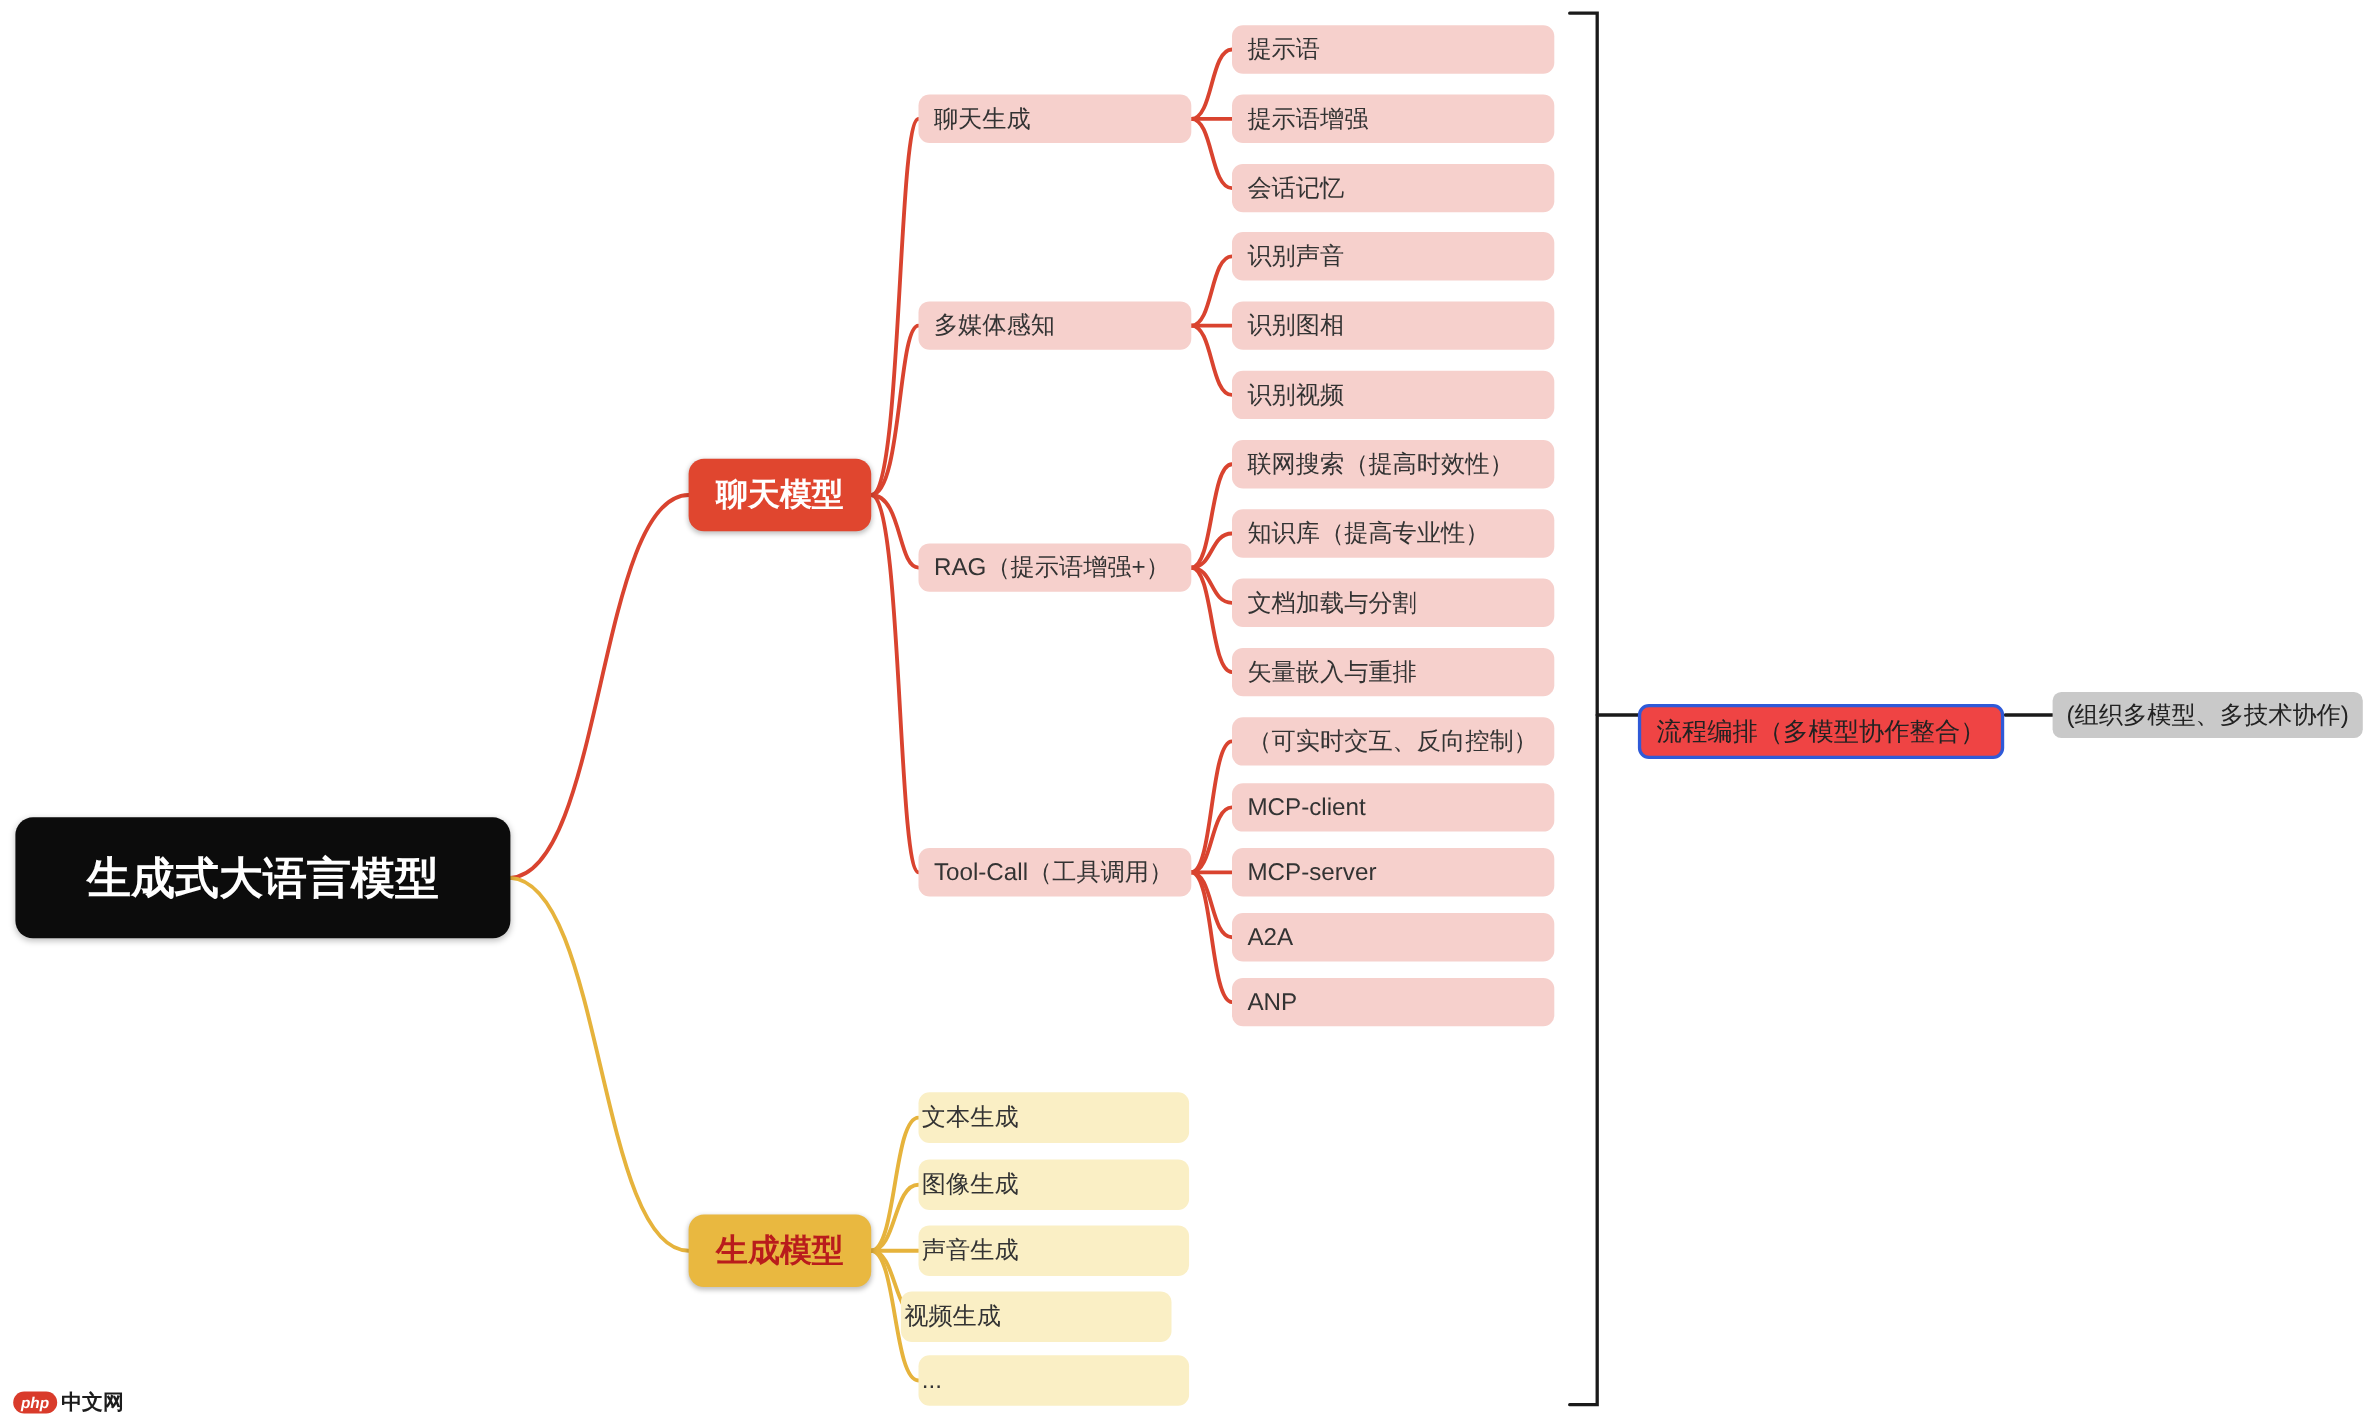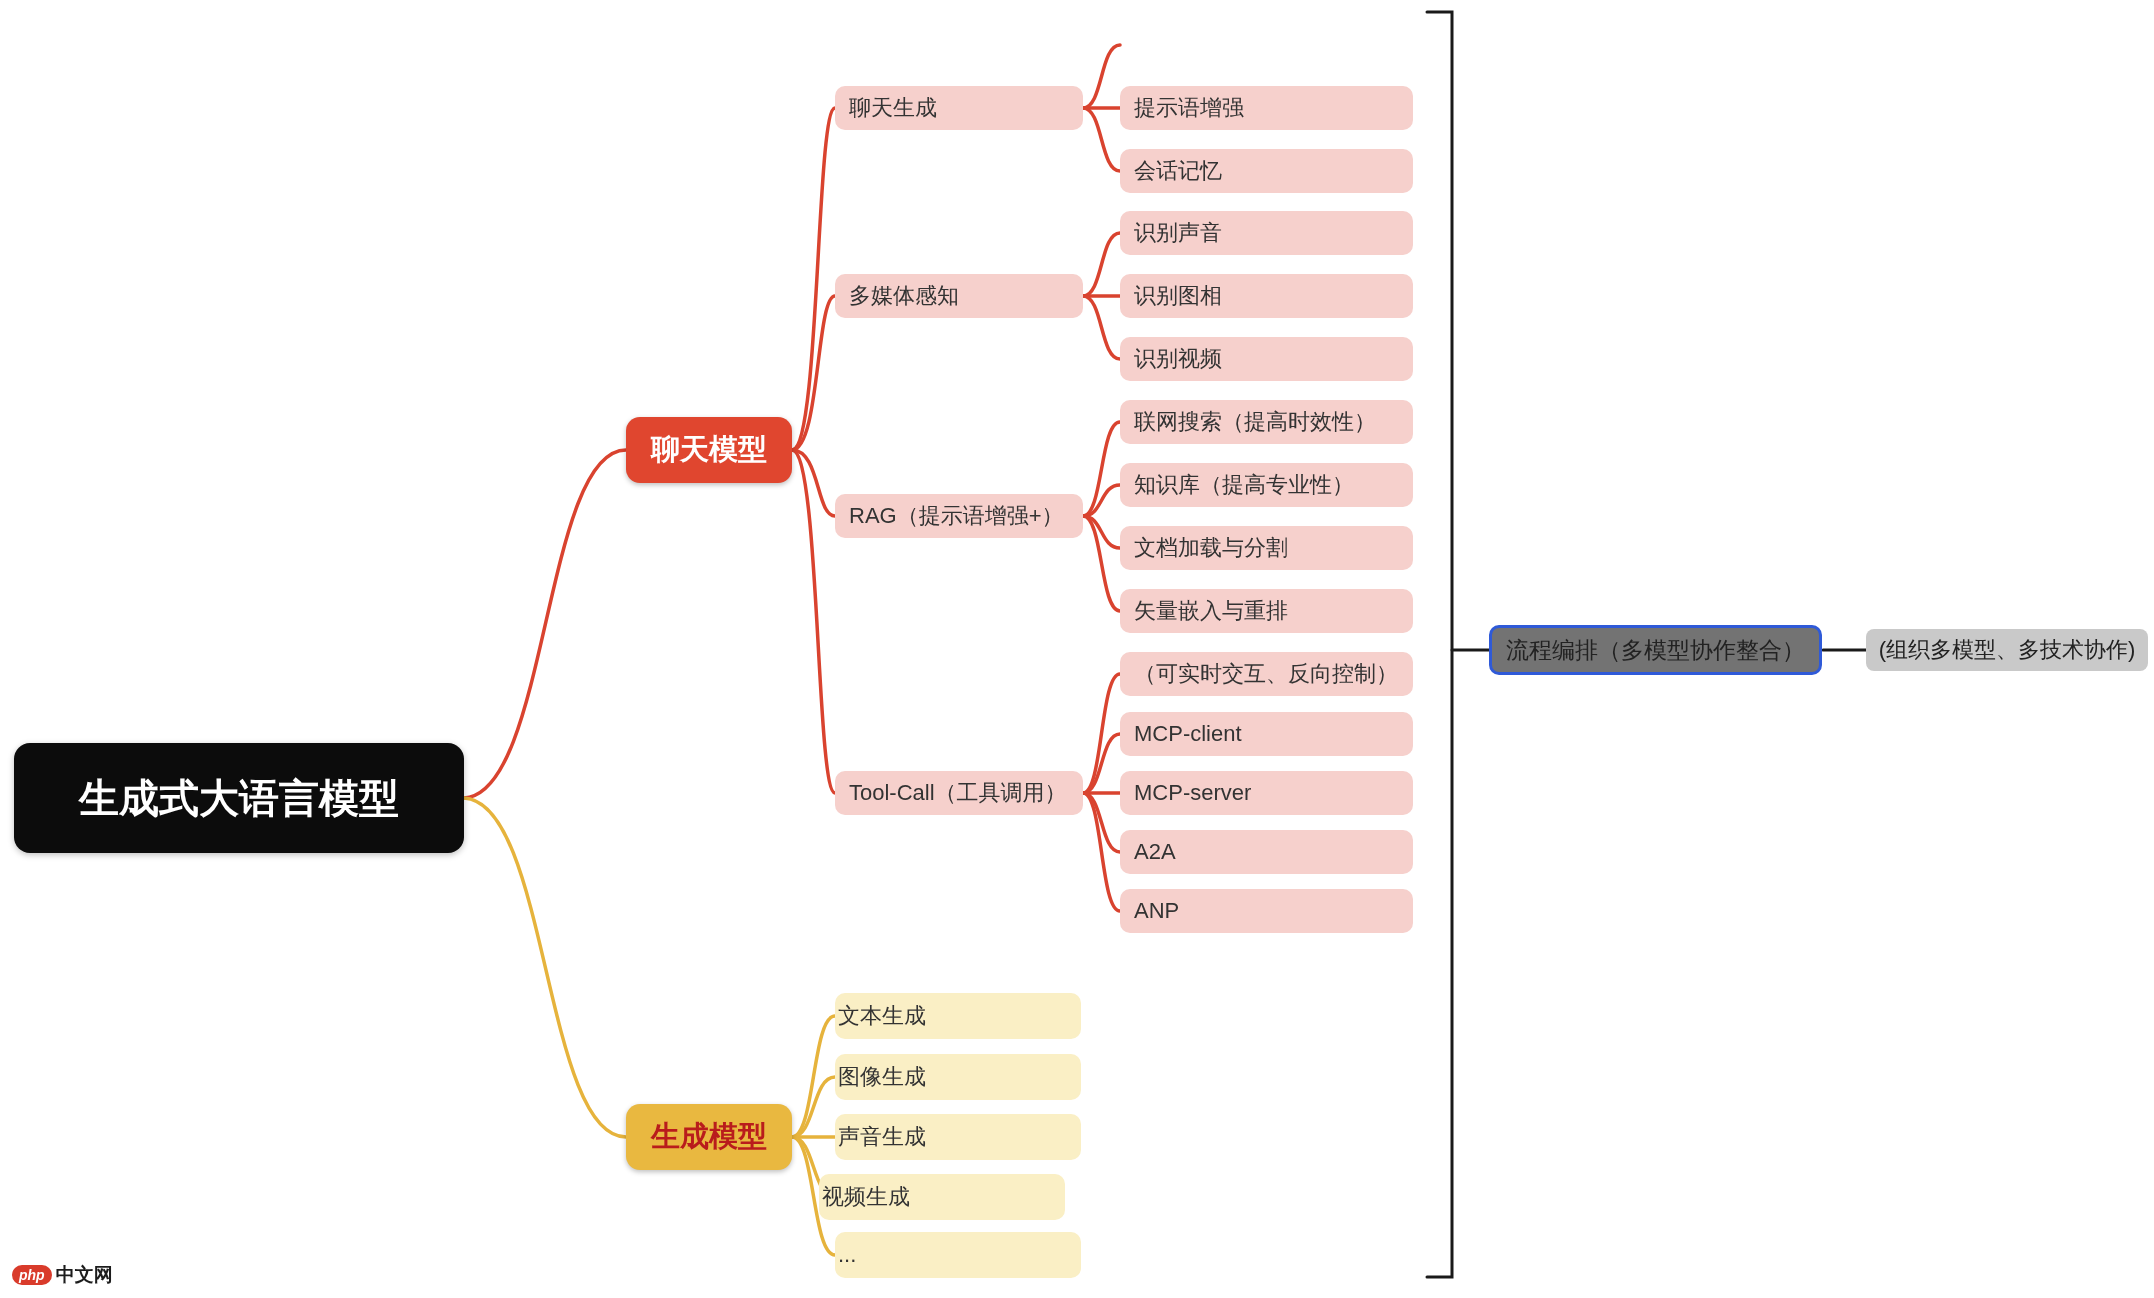--- a/index.html
+++ b/index.html
@@ -29,22 +29,22 @@
   }
   .leaf-pink {
     background:#f6d0cc; color:#333333; border-radius:10px;
     font-size:22px; padding:0 14px;
   }
   .leaf-yellow {
     background:#faefc5; color:#333333; border-radius:10px;
     font-size:22px; padding:0 3px;
   }
   .flow-box {
-    background:#737373; border:3px solid #2f5ad8; border-radius:10px;
-    color:#222222; font-size:23px; justify-content:center;
+    background:#ef4444; border:3px solid #2f5ad8; border-radius:10px;
+    color:#222222; font-size:23px; justify-content:center;margin-top:15px;
   }
   .note-box {
     background:#c9c9c9; color:#222222; border-radius:8px;
     font-size:22px; justify-content:center;
   }
   .watermark {
     position:absolute; left:12px; top:1262px; display:flex;
     align-items:center; gap:4px;
   }
   .wm-badge {
@@ -102,20 +102,21 @@
   <div class="node root" style="left:14px;top:743px;width:450px;height:110px">生成式大语言模型</div>
 
   <div class="node branch-red" style="left:626px;top:417px;width:166px;height:66px">聊天模型</div>
   <div class="node branch-yellow" style="left:626px;top:1104px;width:166px;height:66px">生成模型</div>
 
   <div class="node leaf-pink" style="left:835px;top:86px;width:248px;height:44px">聊天生成</div>
   <div class="node leaf-pink" style="left:835px;top:274px;width:248px;height:44px">多媒体感知</div>
   <div class="node leaf-pink" style="left:835px;top:494px;width:248px;height:44px">RAG（提示语增强+）</div>
   <div class="node leaf-pink" style="left:835px;top:771px;width:248px;height:44px">Tool-Call（工具调用）</div>
 
+  <div class="node leaf-pink" style="left:1120px;top:23px;width:293px;height:44px">提示语</div>
   <div class="node leaf-pink" style="left:1120px;top:86px;width:293px;height:44px">提示语增强</div>
   <div class="node leaf-pink" style="left:1120px;top:149px;width:293px;height:44px">会话记忆</div>
 
   <div class="node leaf-pink" style="left:1120px;top:211px;width:293px;height:44px">识别声音</div>
   <div class="node leaf-pink" style="left:1120px;top:274px;width:293px;height:44px">识别图相</div>
   <div class="node leaf-pink" style="left:1120px;top:337px;width:293px;height:44px">识别视频</div>
 
   <div class="node leaf-pink" style="left:1120px;top:400px;width:293px;height:44px">联网搜索（提高时效性）</div>
   <div class="node leaf-pink" style="left:1120px;top:463px;width:293px;height:44px">知识库（提高专业性）</div>
   <div class="node leaf-pink" style="left:1120px;top:526px;width:293px;height:44px">文档加载与分割</div>

